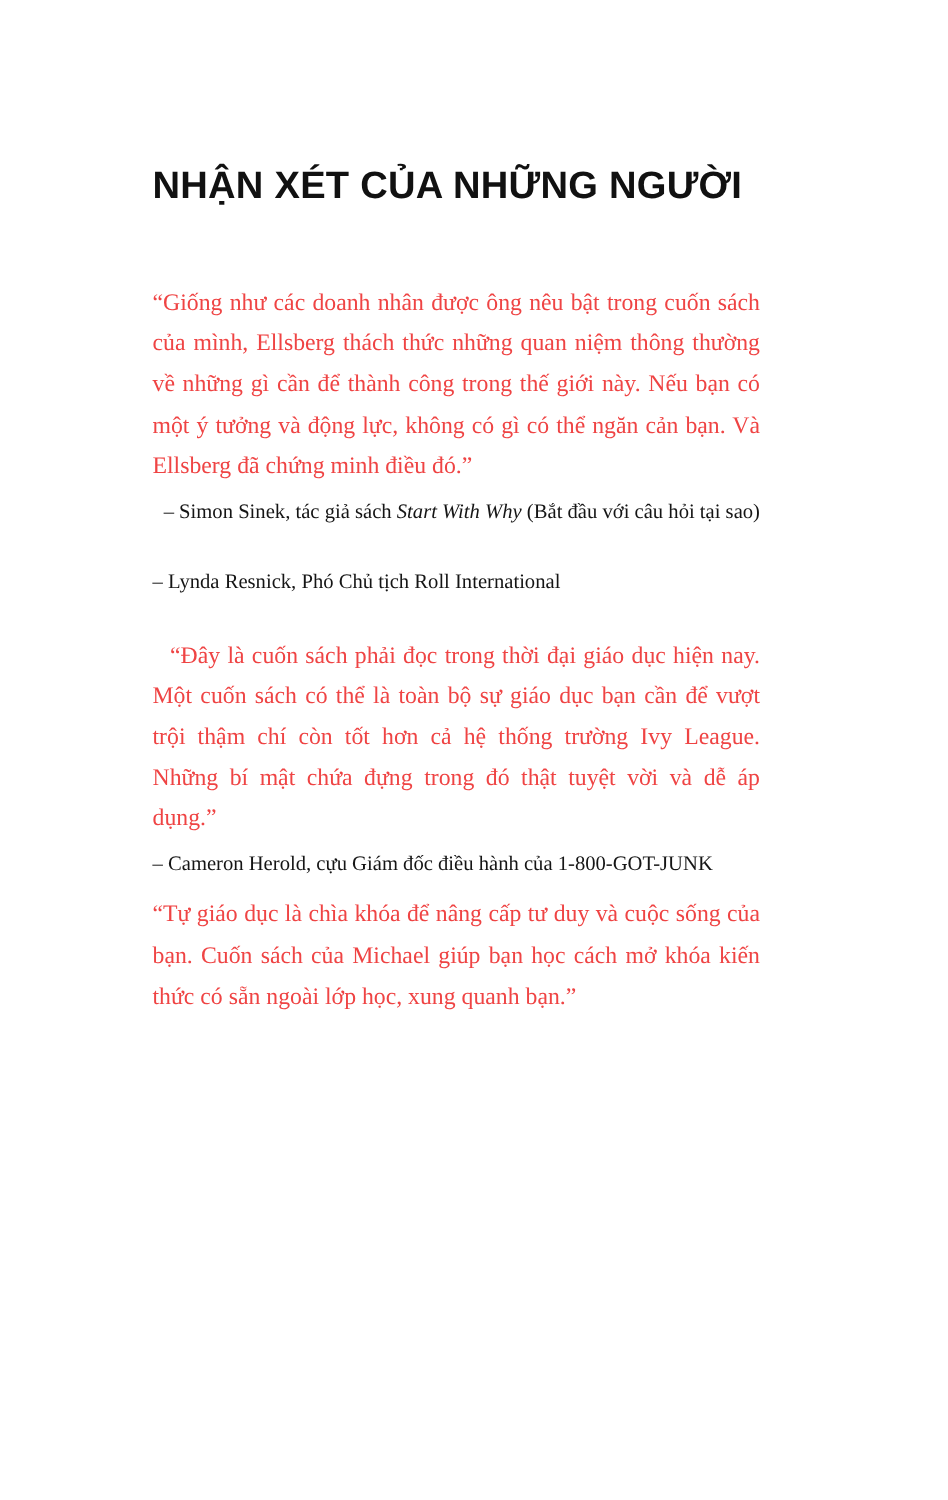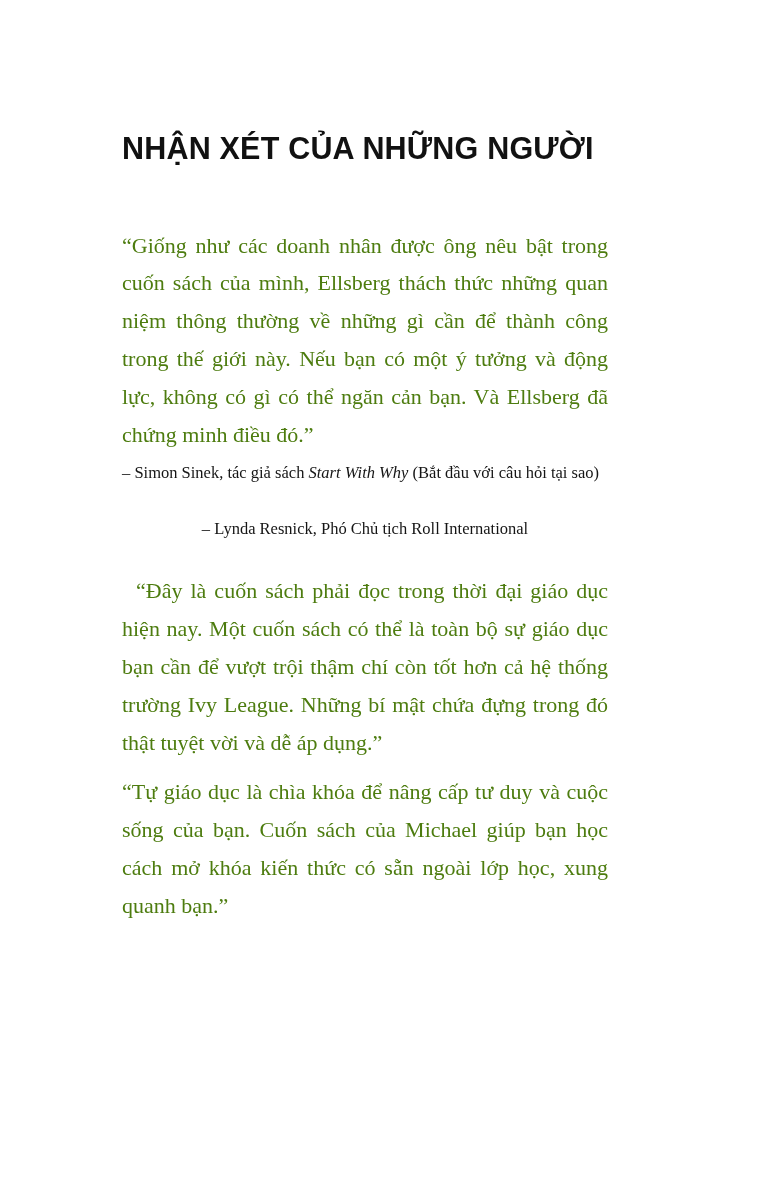--- a/index.html
+++ b/index.html
@@ -31,42 +31,42 @@
     margin: 0 0 58px 0;
   }
   .page-title .line {
     display: block;
     white-space: nowrap;
   }
   .quote-block {
     margin-bottom: 12px;
   }
   .quote-text {
-    font-size: 22px;
+    font-size: 19px;
     line-height: 1.72;
     text-align: justify;
     text-justify: inter-word;
     margin: 0 0 4px 0;
-    color: #4d7c0f;
+    color: #ef4444;
   }
   .quote-text.indented {
     text-indent: 14px;
   }
   .attribution {
     font-size: 16.5px;
     line-height: 1.6;
-    text-align: center;
+    text-align: left;
     margin: 6px 0 0 0;
     color: #151515;
   }
   .attribution .em {
     font-style: italic;
   }
   .attribution.left-ish {
-    text-align: left;
+    text-align: right;
   }
   .gap-1 { margin-bottom: 30px; }
   .gap-2 { margin-bottom: 30px; }
   .gap-3 { }
 </style>
 </head>
 <body>
 
 <div class="page">
 
@@ -78,19 +78,20 @@
     <p class="quote-text">“Giống như các doanh nhân được ông nêu bật trong cuốn sách của mình, Ellsberg thách thức những quan niệm thông thường về những gì cần để thành công trong thế giới này. Nếu bạn có một ý tưởng và động lực, không có gì có thể ngăn cản bạn. Và Ellsberg đã chứng minh điều đó.”</p>
     <p class="attribution left-ish"><span>– Simon Sinek, tác giả sách </span><span class="em">Start With Why</span><span> (Bắt đầu với câu hỏi tại sao)</span></p>
   </div>
 
   <div class="quote-block gap-2">
     <p class="attribution"><span>– Lynda Resnick, Phó Chủ tịch Roll International</span><span class="em"></span><span></span></p>
   </div>
 
   <div class="quote-block gap-3">
     <p class="quote-text indented">“Đây là cuốn sách phải đọc trong thời đại giáo dục hiện nay. Một cuốn sách có thể là toàn bộ sự giáo dục bạn cần để vượt trội thậm chí còn tốt hơn cả hệ thống trường Ivy League. Những bí mật chứa đựng trong đó thật tuyệt vời và dễ áp dụng.”</p>
+    <p class="attribution"><span>– Cameron Herold, cựu Giám đốc điều hành của 1-800-GOT-JUNK</span><span class="em"></span><span></span></p>
   </div>
 
   <div class="quote-block">
     <p class="quote-text">“Tự giáo dục là chìa khóa để nâng cấp tư duy và cuộc sống của bạn. Cuốn sách của Michael giúp bạn học cách mở khóa kiến thức có sẵn ngoài lớp học, xung quanh bạn.”</p>
   </div>
 
 </div>
 
 </body></html>

